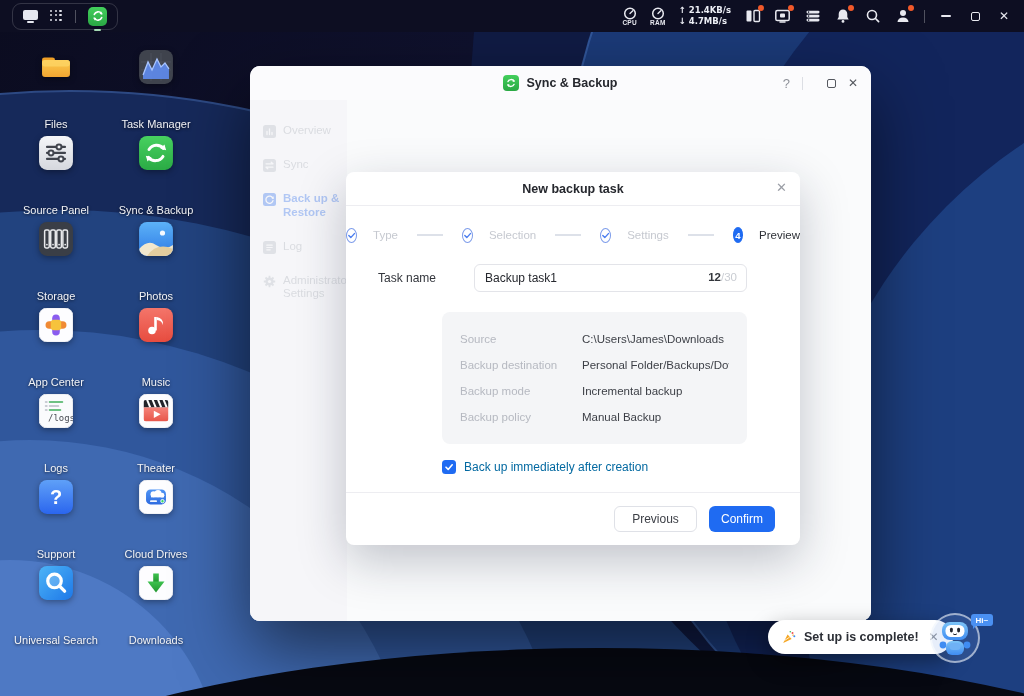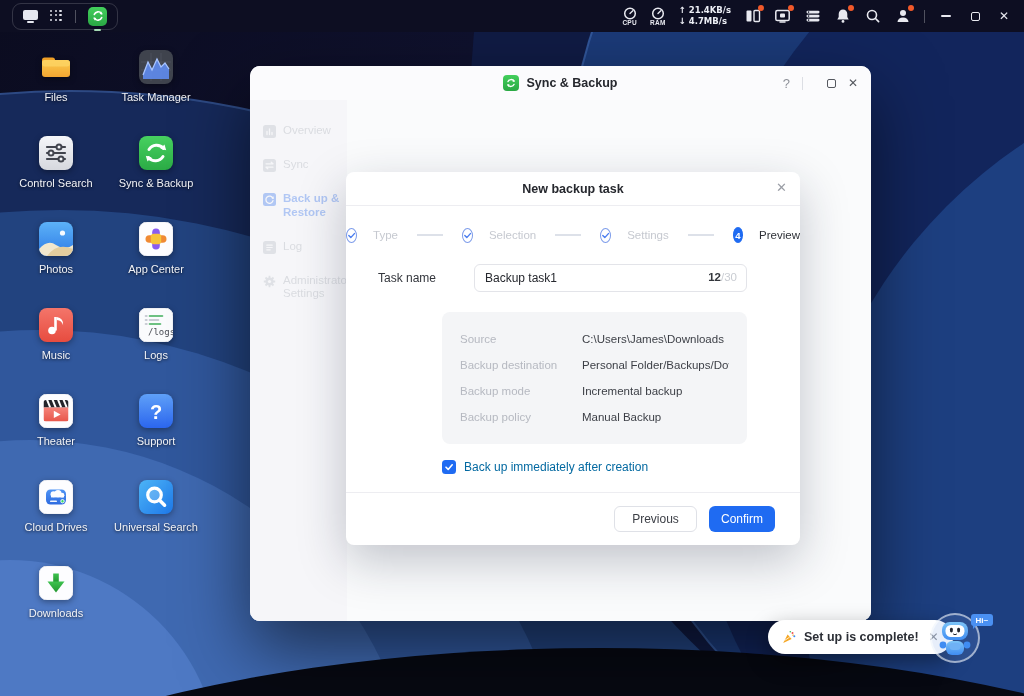--- a/index.html
+++ b/index.html
@@ -45,21 +45,21 @@
   .tray .dot { position:absolute; top:-3px; right:-3px; width:6px; height:6px; border-radius:50%; background:#f1592a; }
   .wc { color:#e8e9f0; font-size:12px; display:flex; align-items:center; justify-content:center; width:16px; height:16px; }
   .wc-min { width:10px; height:2px; background:#e8e9f0; border-radius:1px; }
   .wc-max { width:9px; height:9px; border:1.6px solid #e8e9f0; border-radius:2px; }
 
   
   .desk { position:absolute; left:6px; top:44px; display:grid; grid-template-columns:100px 100px;
           grid-auto-rows:86px; z-index:5; }
   .dicon { display:flex; flex-direction:column; align-items:center; padding-top:6px; gap:7px; cursor:default; }
   .dicon svg { filter:drop-shadow(0 2px 3px rgba(0,0,0,.35)); }
-  .dicon .dlabel { font-size:11px; color:#f2f3f7; text-shadow:0 1px 3px rgba(0,0,0,.7); text-align:center; line-height:1.1; }
+  .dicon .dlabel { font-size:11px; color:#f2f3f7; text-shadow:0 1px 3px rgba(0,0,0,.7); text-align:center; line-height:1.1;margin-top:27px; }
 
   
   .win { position:absolute; left:250px; top:66px; width:621px; height:555px; border-radius:10px;
          background:#f6f7f9; box-shadow:0 28px 70px rgba(0,0,0,.55); z-index:10; overflow:hidden; }
   .win-titlebar { position:relative; height:34px; display:flex; align-items:center; justify-content:center; gap:7px;
                   background:#fbfbfd; }
   .win-title { font-size:12.5px; font-weight:bold; color:#26282e; }
   .win-appic { width:16px; height:16px; border-radius:4px; background:linear-gradient(180deg,#43cf5c,#2aa844);
                display:flex; align-items:center; justify-content:center; }
   .win-ctrls { position:absolute; right:13px; top:0; height:34px; display:flex; align-items:center; gap:12px; color:#6b6e76; }
@@ -294,40 +294,58 @@
         <rect width="34" height="34" rx="8" fill="url(#gCt)"></rect>
         <g stroke="#42454e" stroke-width="2.2" stroke-linecap="round">
             <path d="M8 11h18M8 17h18M8 23h18"></path>
           </g>
         <g fill="#f5f6f9" stroke="#42454e" stroke-width="2">
             <circle cx="20" cy="11" r="2.5"></circle>
             <circle cx="12" cy="17" r="2.5"></circle>
             <circle cx="22" cy="23" r="2.5"></circle>
           </g>
       </svg>
-      <span class="dlabel">Control Search</span>
+      <span class="dlabel">Source Panel</span>
     </div>
 
     <div class="dicon">
       <svg width="34" height="34" viewBox="0 0 34 34">
         <defs>
             <linearGradient id="gSy" x1="0" y1="0" x2="0" y2="1">
               <stop offset="0" stop-color="#47d160"></stop>
               <stop offset="1" stop-color="#2bab45"></stop>
             </linearGradient>
           </defs>
         <rect width="34" height="34" rx="8" fill="url(#gSy)"></rect>
         <path d="M24.5 12.5 A9 9 0 0 0 10 13.5" fill="none" stroke="#fff" stroke-width="3" stroke-linecap="round"></path>
         <path d="M9.5 21.5 A9 9 0 0 0 24 20.5" fill="none" stroke="#fff" stroke-width="3" stroke-linecap="round"></path>
         <path d="M25.5 8.5 L27.2 14.2 L21.4 12.6 Z" fill="#fff"></path>
         <path d="M8.5 25.5 L6.8 19.8 L12.6 21.4 Z" fill="#fff"></path>
       </svg>
       <span class="dlabel">Sync &amp; Backup</span>
     </div>
 
+    <div class="dicon">
+      <svg width="34" height="34" viewBox="0 0 34 34">
+        <rect width="34" height="34" rx="8" fill="#3a3e46"></rect>
+        <g fill="none" stroke="#e8e9ec" stroke-width="1.5">
+          <rect x="5.6" y="8" width="4.6" height="18" rx="1.4"></rect>
+            <rect x="11.7" y="8" width="4.6" height="18" rx="1.4"></rect>
+          <rect x="17.8" y="8" width="4.6" height="18" rx="1.4"></rect>
+            <rect x="23.9" y="8" width="4.6" height="18" rx="1.4"></rect>
+        </g>
+        <g fill="#e8e9ec">
+            <circle cx="7.9" cy="22.6" r=".9"></circle>
+            <circle cx="14" cy="22.6" r=".9"></circle>
+            <circle cx="20.1" cy="22.6" r=".9"></circle>
+            <circle cx="26.2" cy="22.6" r=".9"></circle>
+          </g>
+      </svg>
+      <span class="dlabel">Storage</span>
+    </div>
 
     <div class="dicon">
       <svg width="34" height="34" viewBox="0 0 34 34">
         <defs>
             <linearGradient id="gPh" x1="0" y1="0" x2="0" y2="1">
               <stop offset="0" stop-color="#5cb2f8"></stop>
               <stop offset="1" stop-color="#2f7be5"></stop>
             </linearGradient>
         <clipPath id="cpPh">
               <rect width="34" height="34" rx="8"></rect>

